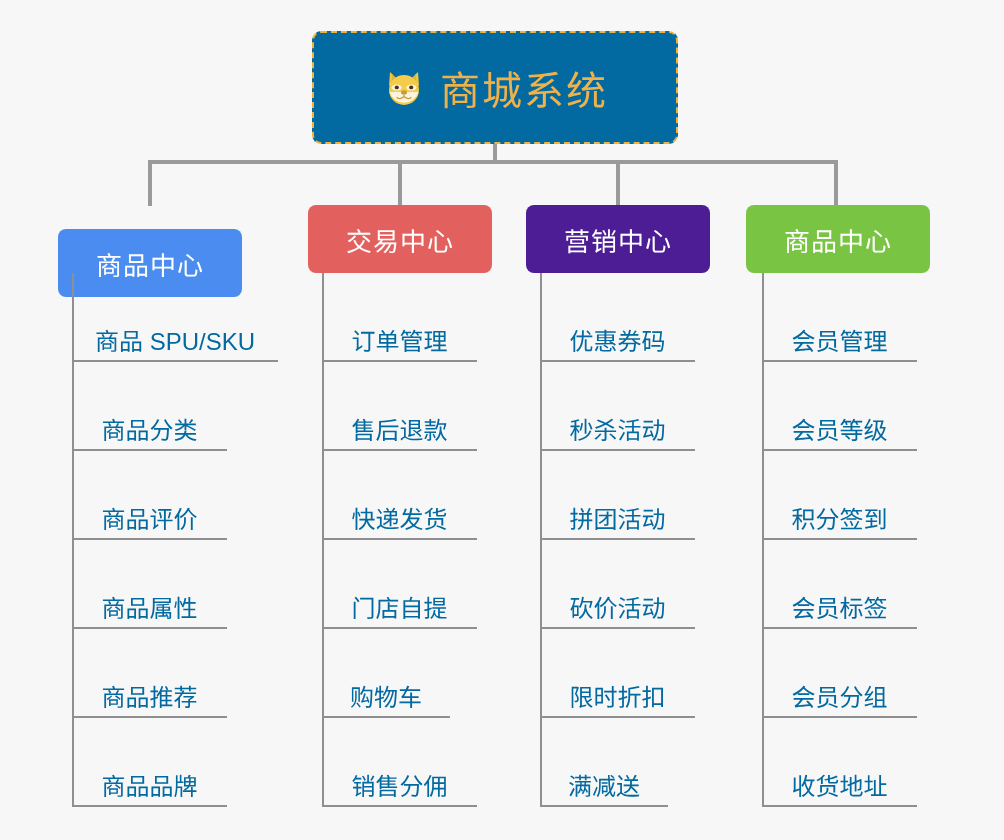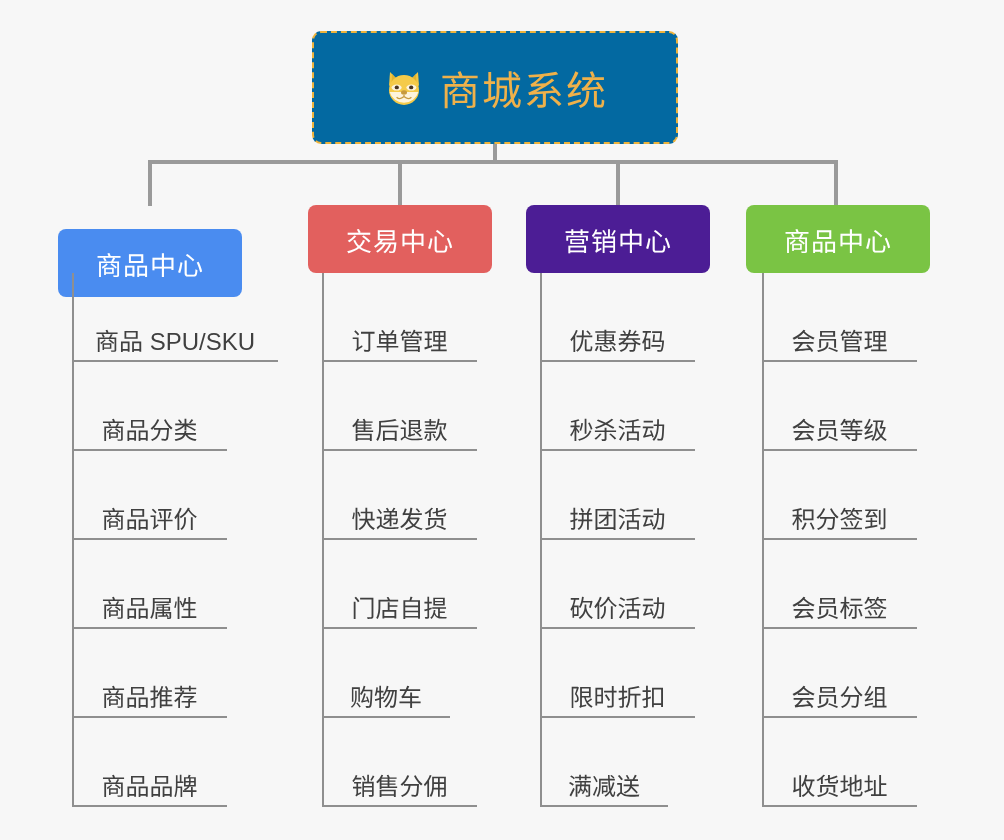--- a/index.html
+++ b/index.html
@@ -104,21 +104,21 @@
     height: 89px;
     box-sizing: border-box;
     border-bottom: 2px solid #8f8f8f;
     display: flex;
     align-items: flex-end;
     justify-content: center;
     padding-bottom: 4px;
   }
   .leaf-label {
     font-size: 24px;
-    color: #404040;
+    color: #0369a1;
     white-space: nowrap;
     line-height: 1.15;
   }
 </style>
 </head>
 <body>
 
 <div id="mindmap">
 
   <div class="root-node">

